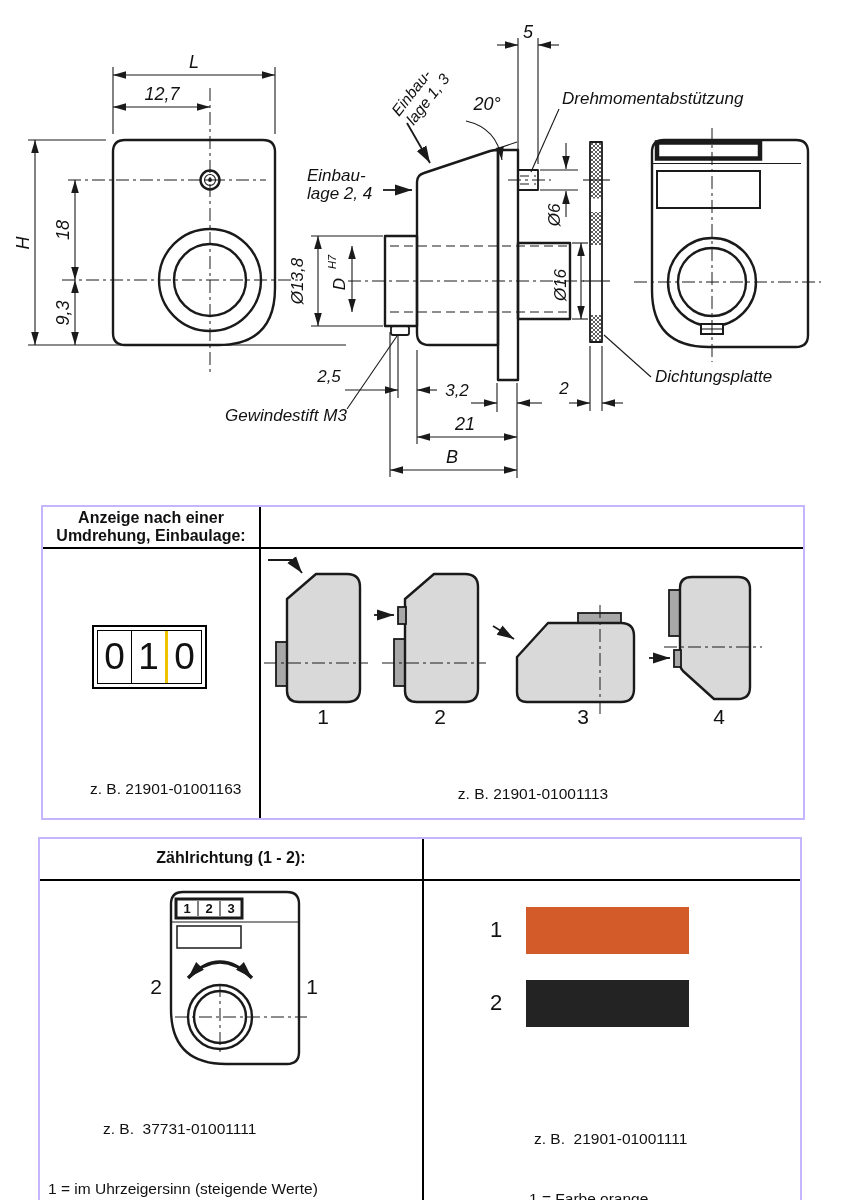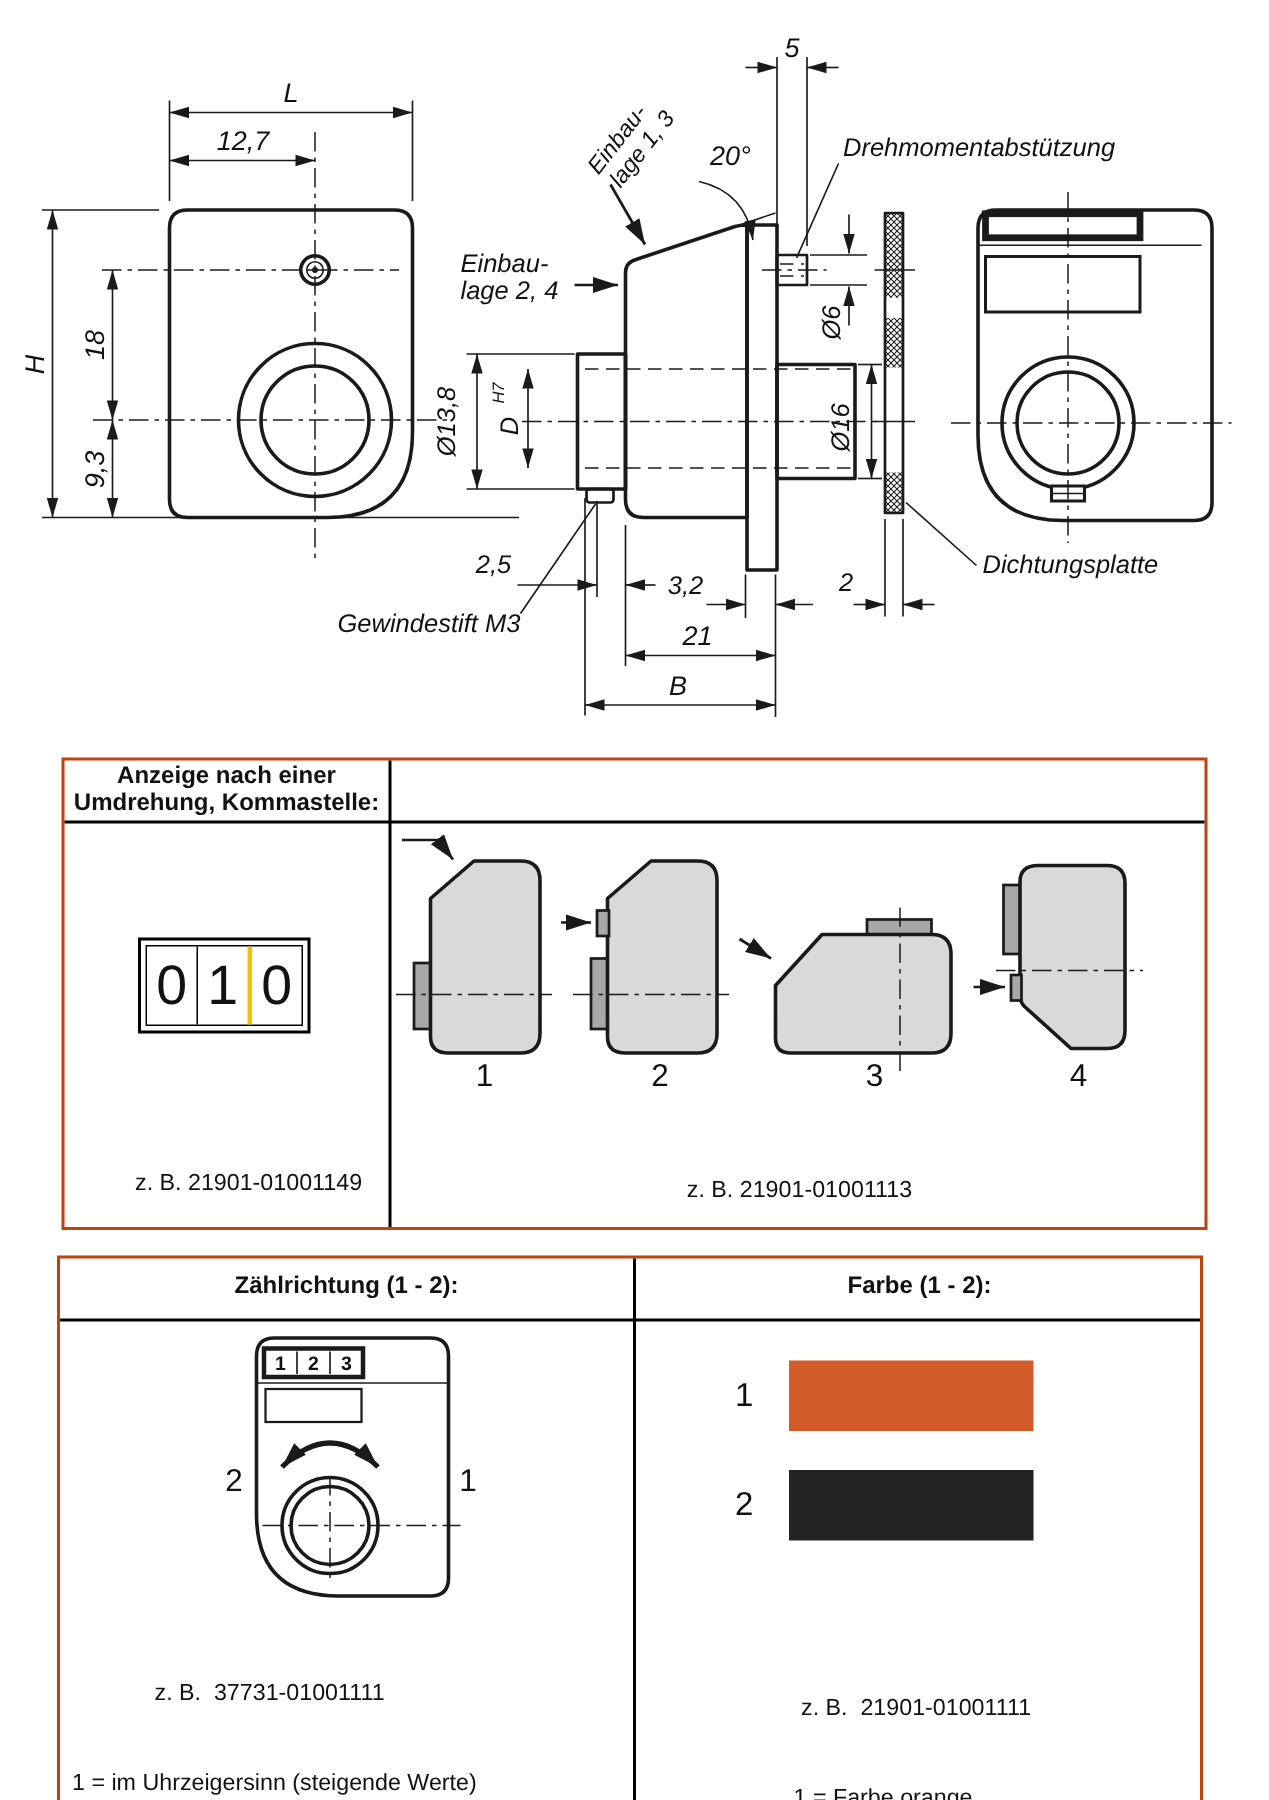--- a/index.html
+++ b/index.html
@@ -15,21 +15,21 @@
   .sil{fill:#d9d9d9;stroke:#1a1a1a;stroke-width:2.4;stroke-linejoin:round}
   .tab{fill:#a8a8a8;stroke:#1a1a1a;stroke-width:1.8}
   .aw{fill:none;stroke:#1a1a1a;stroke-width:1.8}
   .aw3{fill:none;stroke:#1a1a1a;stroke-width:3.4}
   .it18{font:italic 18px "Liberation Sans",sans-serif}
   .it17{font:italic 17px "Liberation Sans",sans-serif}
   .it16{font:italic 15.5px "Liberation Sans",sans-serif}
   .it11{font:italic 11px "Liberation Sans",sans-serif}
   .n21{font:21px "Liberation Sans",sans-serif}
   .disp{font:bold 13px "Liberation Sans",sans-serif}
-  .tbl{position:absolute;border:2px solid #c2410c;background:#fff;box-sizing:border-box}
+  .tbl{position:absolute;border:2px solid #c4b5fd;background:#fff;box-sizing:border-box}
   .vdiv{position:absolute;top:0;bottom:0;width:2px;background:#000}
   .hrule{position:absolute;left:0;right:0;height:2px;background:#000}
   .hdr{position:absolute;font-weight:bold;font-size:16px;text-align:center;line-height:18px}
   .hdr1{line-height:38px}
   .cap{position:absolute;font-size:15.5px;line-height:20px;white-space:pre}
   .cap div{white-space:pre}
   .cap b{font-weight:normal}
   .counter{position:absolute;border:2.5px solid #000;padding:3px;background:#fff}
   .counter-in{display:flex;border:1.5px solid #000}
   .digit{width:33px;height:52px;display:flex;align-items:center;justify-content:center;font-size:37px}
@@ -195,33 +195,33 @@
       <line class="thin" x1="623" y1="403" x2="602" y2="403" marker-end="url(#ar)"></line>
       <text class="it17" text-anchor="middle" x="564" y="394">2</text>
     </g>
   </svg>
 
   <div class="tbl" style="left:41px;top:505px;width:764px;height:315px">
     <div class="vdiv" style="left:216px"></div>
     <div class="hrule" style="top:40px"></div>
     <div class="hdr" style="left:0;top:2px;width:216px">
       <div>Anzeige nach einer</div>
-      <div>Umdrehung, Kommastelle:</div>
+      <div>Umdrehung, Einbaulage:</div>
     </div>
 
     <div class="counter" style="left:49px;top:118px">
       <div class="counter-in">
         <div class="digit">0</div>
         <div class="digit sep1">1</div>
         <div class="digit sep2" style="border-left-color: rgb(240, 195, 0);">0</div>
       </div>
     </div>
 
     <div class="cap" style="left:0;top:232px;width:216px">
-      <div style="padding-left:47px"><span>z. B. 21901-</span><b>01001</b><span>149</span></div>
+      <div style="padding-left:47px"><span>z. B. 21901-</span><b>01001</b><span>163</span></div>
       <div style="padding-left:5px"><b>0100</b><span> = 1mm Steigung,</span></div>
       <div style="padding-left:5px"><b>1</b><span> = Kommastelle an</span></div>
       <div style="padding-left:34px">1. Stelle von rechts</div>
     </div>
 
     <svg class="posvg" style="left:216px;top:40px" width="548" height="195" viewBox="257 545 548 195">
       <g>
         <rect class="tab" x="274" y="640" width="12" height="44"></rect>
         <path class="sil" d="M285,689 L285,597 L314,572 H345 Q358,572 358,585 V687 Q358,700 345,700 H297 Q285,700 285,689 Z"></path>
         <line class="cl" x1="262" y1="661" x2="366" y2="661"></line>
@@ -256,21 +256,20 @@
     <div class="cap" style="left:216px;top:237px;width:548px;text-align:center">
       <div><span>z. B. 21901-01001</span><b>1</b><span>13</span></div>
       <div><b>1</b><span> = Einbaulage</span></div>
     </div>
   </div>
 
   <div class="tbl" style="left:38px;top:837px;width:764px;height:433px">
     <div class="vdiv" style="left:382px"></div>
     <div class="hrule" style="top:40px"></div>
     <div class="hdr hdr1" style="left:0;top:0;width:382px">Zählrichtung (1 - 2):</div>
-    <div class="hdr hdr1" style="left:382px;top:0;width:382px">Farbe (1 - 2):</div>
 
     <svg class="devsvg" style="left:0;top:40px" width="382" height="190" viewBox="41 877 382 190">
       <path class="thick" fill="#fff" d="M184,890 H288 Q300,890 300,902 V1050 Q300,1062 288,1062 H227 Q172,1062 172,1007 V902 Q172,890 184,890 Z"></path>
       <rect x="177" y="897" width="66" height="19" fill="#fff" stroke="#1a1a1a" stroke-width="3"></rect>
       <line class="thin" x1="199" y1="899" x2="199" y2="914"></line>
       <line class="thin" x1="221" y1="899" x2="221" y2="914"></line>
       <text class="disp" text-anchor="middle" x="188" y="911">1</text>
       <text class="disp" text-anchor="middle" x="210" y="911">2</text>
       <text class="disp" text-anchor="middle" x="232" y="911">3</text>
       <line class="thin" x1="172" y1="920" x2="300" y2="920"></line>

